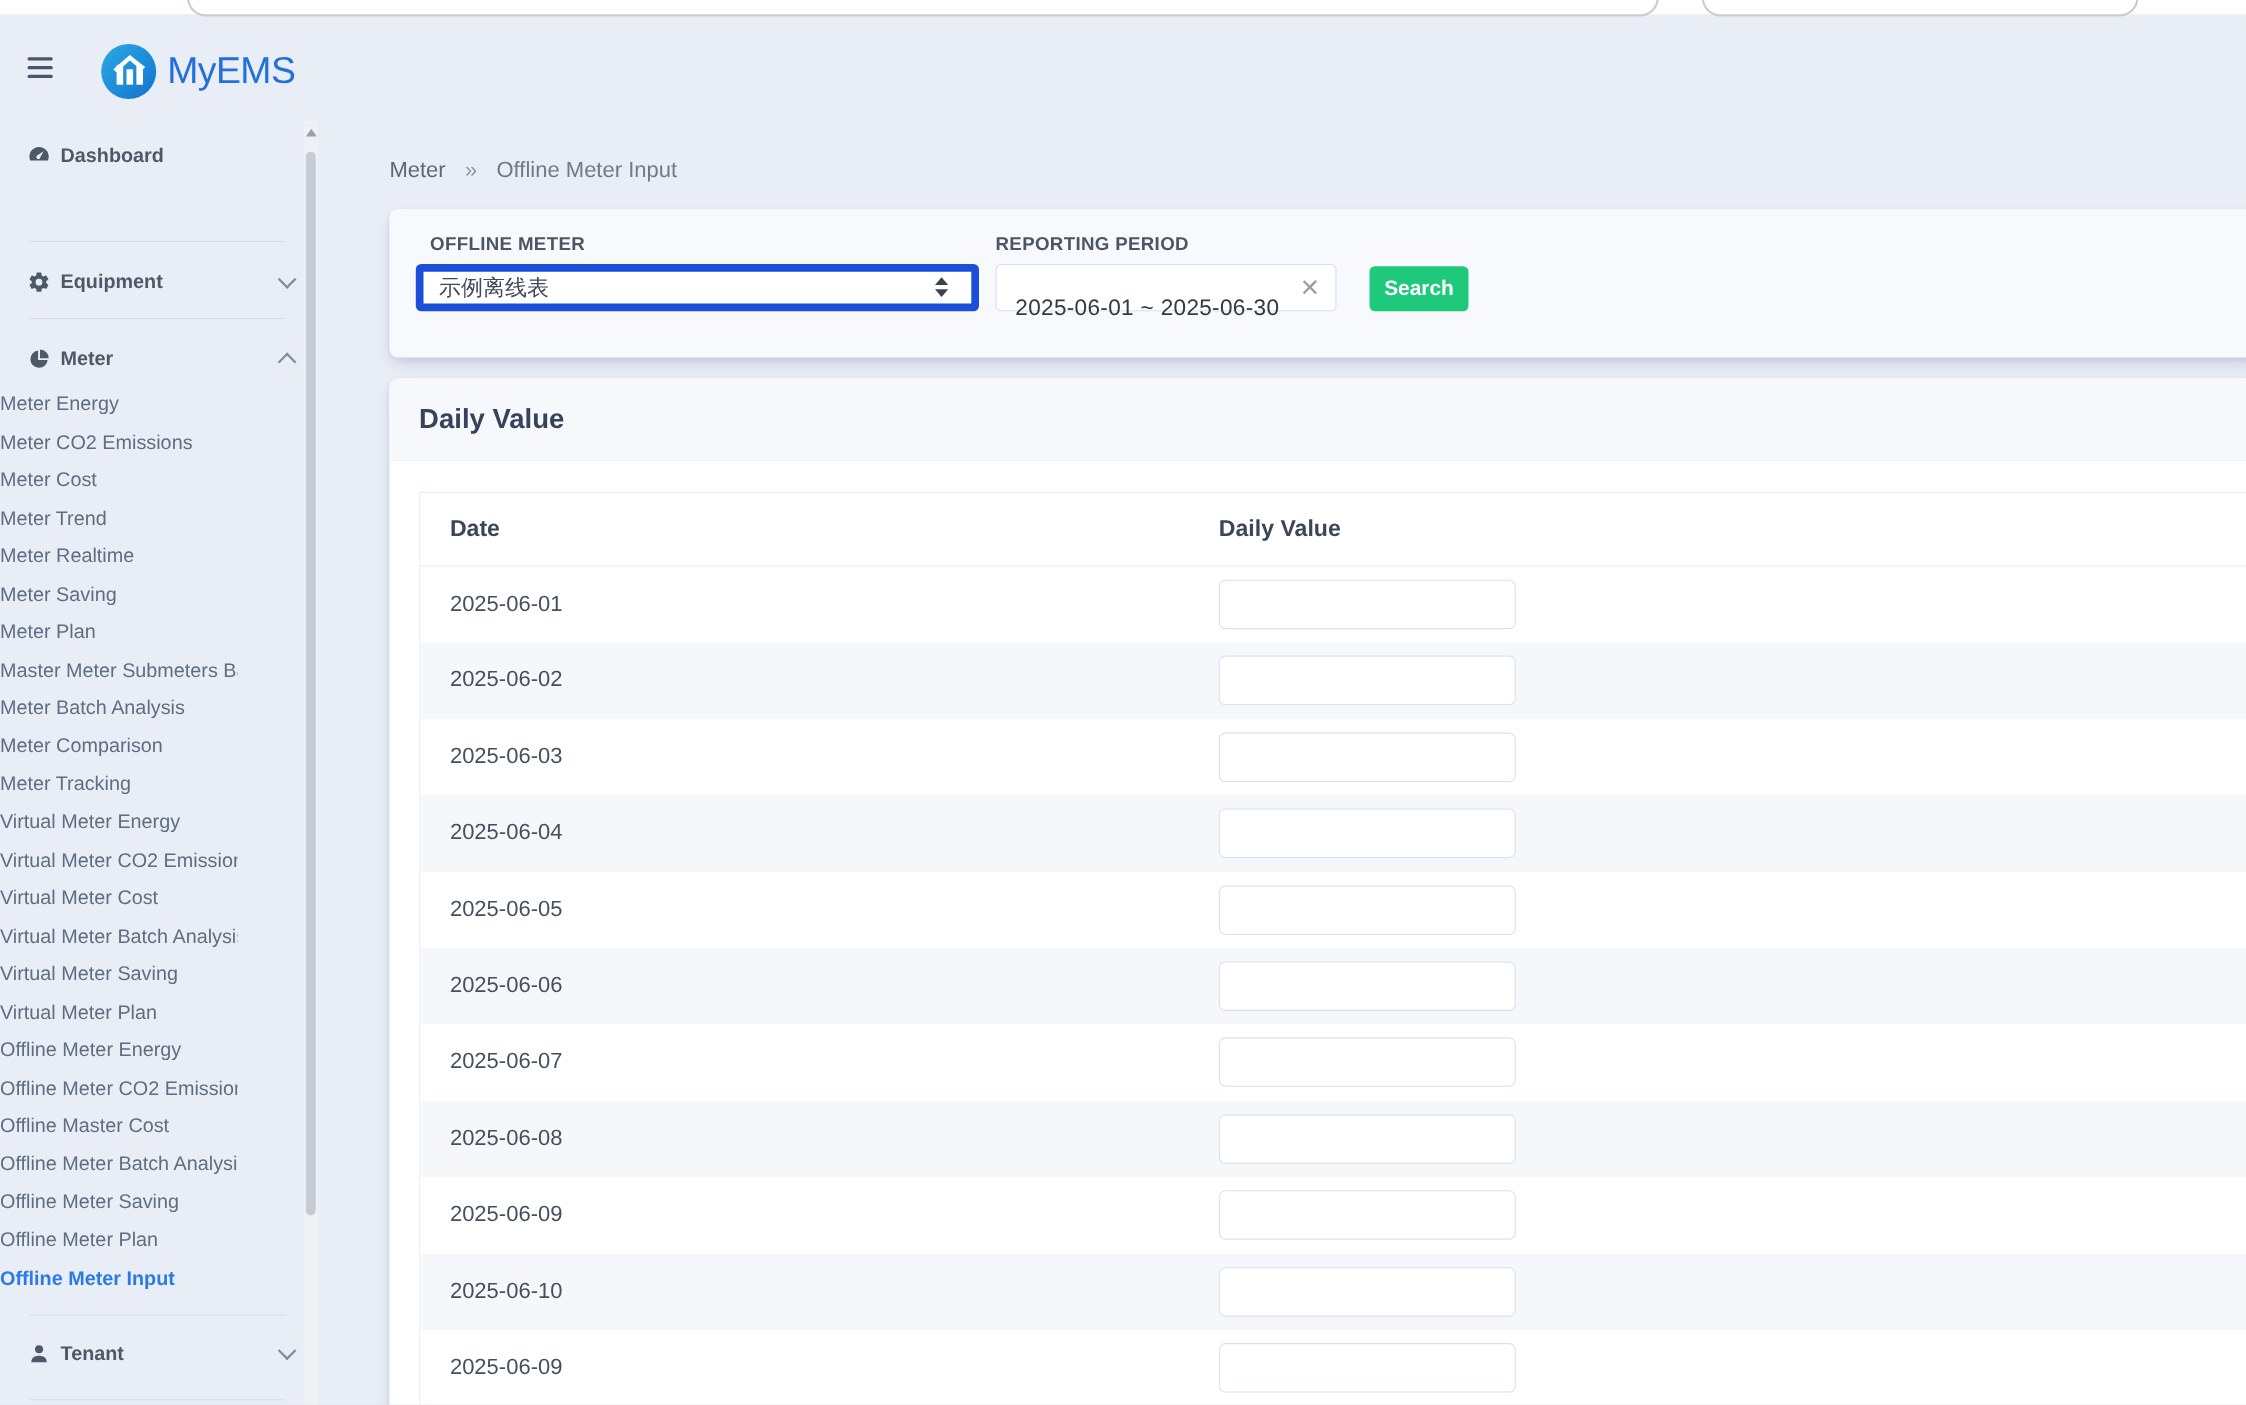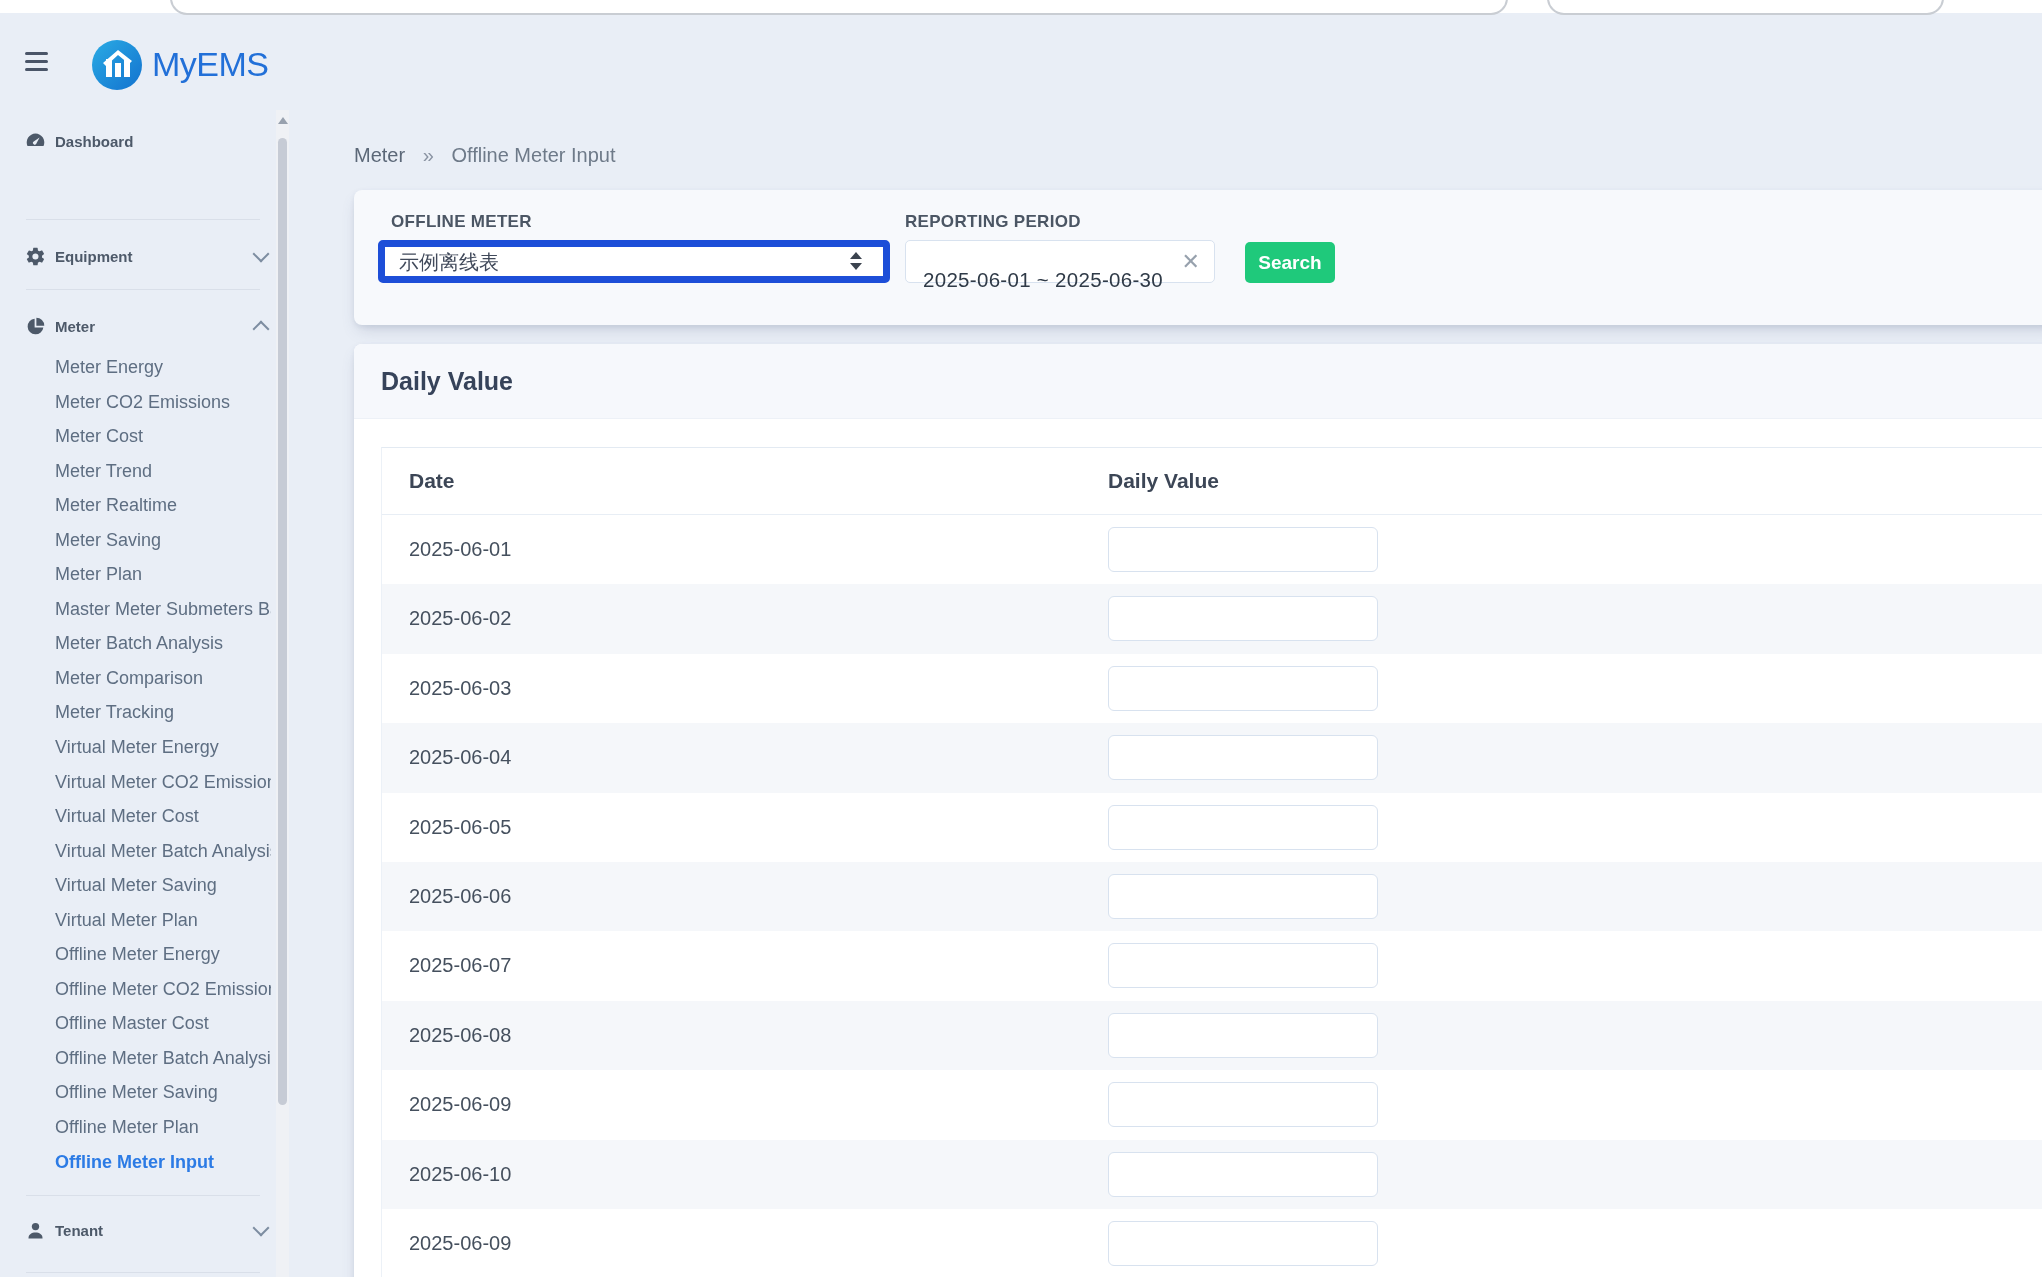--- a/index.html
+++ b/index.html
@@ -17,27 +17,27 @@
   
   .hamburger{position:absolute;left:25px;top:52px;width:24px;height:20px;cursor:pointer;}
   .hamburger span{display:block;width:23px;height:3px;background:#4a5568;border-radius:2px;margin-bottom:5px;}
   .logo{position:absolute;left:91px;top:39px;width:52px;height:52px;}
   .brand-text{position:absolute;left:152px;top:45px;font-size:34px;font-weight:normal;color:#2270d8;letter-spacing:-0.5px;}
 
   
   .sidebar{position:absolute;left:0;top:0;width:290px;height:1277px;}
   .nav-item{position:absolute;left:0;width:272px;height:42px;display:flex;align-items:center;cursor:pointer;}
   .nav-item .nicon{position:absolute;left:25px;width:21px;height:21px;display:flex;align-items:center;}
-  .nav-item .nlabel{position:absolute;left:55px;font-size:15px;font-weight:600;color:#4d5969;}
+  .nav-item .nlabel{position:absolute;left:55px;font-size:18px;font-weight:600;color:#4d5969;}
   .chev{position:absolute;left:255px;width:10px;height:10px;border-right:2px solid #7d8da1;border-bottom:2px solid #7d8da1;}
   .chev.down{transform:rotate(45deg);margin-top:-4px;}
   .chev.up{transform:rotate(225deg);margin-top:5px;}
   .sdivider{position:absolute;left:26px;width:234px;height:1px;background:#d9dfe9;}
   .subnav{position:absolute;left:0;top:350px;width:272px;}
-  .sub-item{height:34.55px;line-height:34.55px;padding-left:55px;width:216px;overflow:hidden;
+  .sub-item{height:34.55px;line-height:34.55px;width:216px;overflow:hidden;
     white-space:nowrap;font-size:18px;color:#5e6e82;cursor:pointer;}
   .sub-item.active{color:#2c7be5;font-weight:700;}
 
   
   .sb-track{position:absolute;left:276px;top:110px;width:13px;height:1167px;background:#eff1f5;}
   .sb-arrow{position:absolute;left:278px;top:117px;width:0;height:0;
     border-left:5px solid transparent;border-right:5px solid transparent;border-bottom:7px solid #98a1ae;}
   .sb-thumb{position:absolute;left:278px;top:138px;width:9px;height:967px;background:#c6cbd5;border-radius:5px;}
 
   

